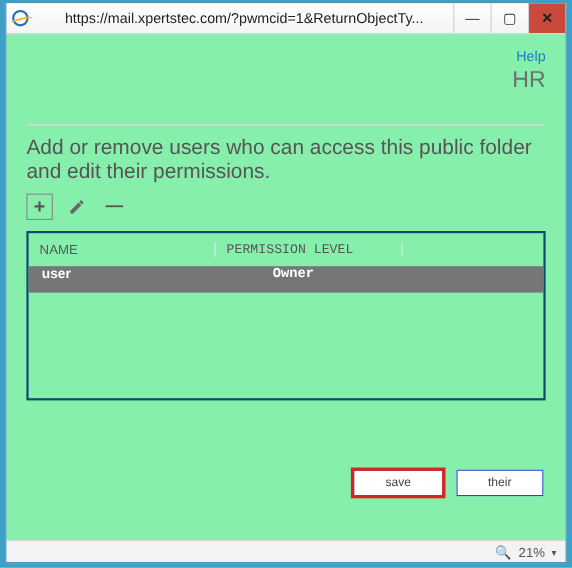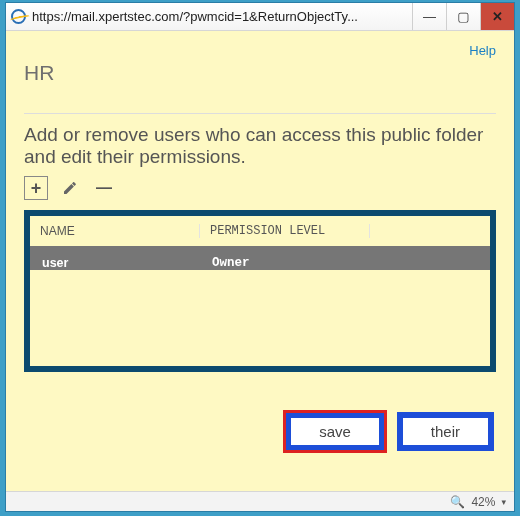--- a/index.html
+++ b/index.html
@@ -8,45 +8,45 @@
     position: absolute; left: 5px; top: 2px; width: 510px; height: 510px;
     background: #fff; border: 1px solid #2a7da6;
   }
   .titlebar {
     height: 28px; background: linear-gradient(#fff,#f4f4f4); border-bottom: 1px solid #d6d6d6;
     display: flex; align-items: center;
   }
   .fav { width: 24px; display:flex; align-items:center; justify-content:center;}
   .ie-icon { width:15px; height:15px; border:2px solid #2a6fb5; border-radius:50%; position:relative; }
   .ie-icon::after { content:""; position:absolute; left:-3px; top:5px; width:20px; height:3px; border-top:2px solid #f5b915; border-radius:50%; transform:rotate(-12deg);}
-  .url { flex:1; font-size:13px; color:#222; padding-left:2px; white-space:nowrap; overflow:hidden; text-overflow:ellipsis;}
+  .url { flex:1; font-size:13px; color:#222; padding-left:2px; white-space:nowrap; overflow:hidden; text-overflow:ellipsis;text-align:center;}
   .winbtns { display:flex; height:100%;}
   .winbtn { width:34px; border-left:1px solid #cfcfcf; display:flex; align-items:center; justify-content:center; font-size:13px; color:#333;}
   .winbtn.close { background:#c94a3b; color:#000; font-weight:bold; font-size:13px; }
   .winbtn.close span{ color:#222;}
-  .client { position:absolute; left:0; top:28px; right:0; bottom:20px; background:#fef9c3; padding:0;}
+  .client { position:absolute; left:0; top:28px; right:0; bottom:20px; background:#86efac; padding:0;}
   .innerpad { padding: 12px 18px 0 18px; }
   .help { position:absolute; right:18px; top:12px; color:#1a7fc4; font-size:13px; }
-  .pagetitle { font-size:21px; color:#6f6f6f; font-weight:300; margin-top:18px; margin-bottom:28px;}
+  .pagetitle { font-size:21px; color:#6f6f6f; font-weight:300; margin-top:18px; margin-bottom:28px;text-align:right;}
   .sect { border-top:1px solid #ddd; padding-top:10px;}
   .desc { font-size:19px; color:#555; margin-bottom:8px;}
   .toolbar { display:flex; gap:10px; align-items:center; margin-bottom:10px;}
   .tbtn { width:24px; height:24px; display:flex; align-items:center; justify-content:center; color:#555;}
   .tbtn.add { border:1px solid #888; font-size:18px; line-height:1; font-weight:bold;}
   .tbtn svg { width:16px; height:16px;}
-  .table { border:6px solid #0c4a6e; width:100%; }
+  .table { border:2px solid #0c4a6e; width:100%; }
   .thead { display:flex; height:30px; align-items:center; font-size:12px; color:#555; }
   .thead .col { padding:0 10px; border-right:1px solid #e3e3e3; }
   .col-name{ flex:0 0 170px;} .col-perm{ flex:0 0 170px;font-family:Liberation Mono, monospace;} .col-sid{ flex:1; border-right:none !important;}
   .tbody { min-height:120px; }
-  .row { display:flex; height:24px; align-items:flex-end; font-size:12.5px;}
+  .row { display:flex; height:24px; align-items:flex-start; font-size:12.5px;gap:40px;}
   .row.sel { background:#767676; color:#fff; font-weight:600; }
   .row .col { padding:0 12px;}
   .footerbtns { position:absolute; right:20px; bottom:40px; display:flex; gap:12px;}
-  .btn { padding:5px 28px; border:6px solid #1d4ed8; background:#fff; font-size:15px; color:#444;text-align:right;}
+  .btn { padding:5px 28px; border:1px solid #1d4ed8; background:#fff; font-size:11px; color:#444;text-align:right;}
   .btn.hl { outline:3px solid #d22; outline-offset:-1px;}
   .statusbar {
     position:absolute; left:0; right:0; bottom:0; height:20px; background:#f3f3f3; border-top:1px solid #d6d6d6;
     display:flex; align-items:center; justify-content:flex-end; gap:6px; padding-right:8px; font-size:12px; color:#555;
   }
   .zoomi { font-size:12px; } .dd{ font-size:9px; color:#555;}
 </style>
 </head>
 <body>
 
@@ -104,16 +104,16 @@
     </div>
 
     <div class="footerbtns">
       <button class="btn hl">save</button>
       <button class="btn">their</button>
     </div>
   </div>
 
   <div class="statusbar">
     <span class="zoomi">🔍</span>
-    <span>42%</span>
+    <span>21%</span>
     <span class="dd">▾</span>
   </div>
 </div>
 
 </body></html>

